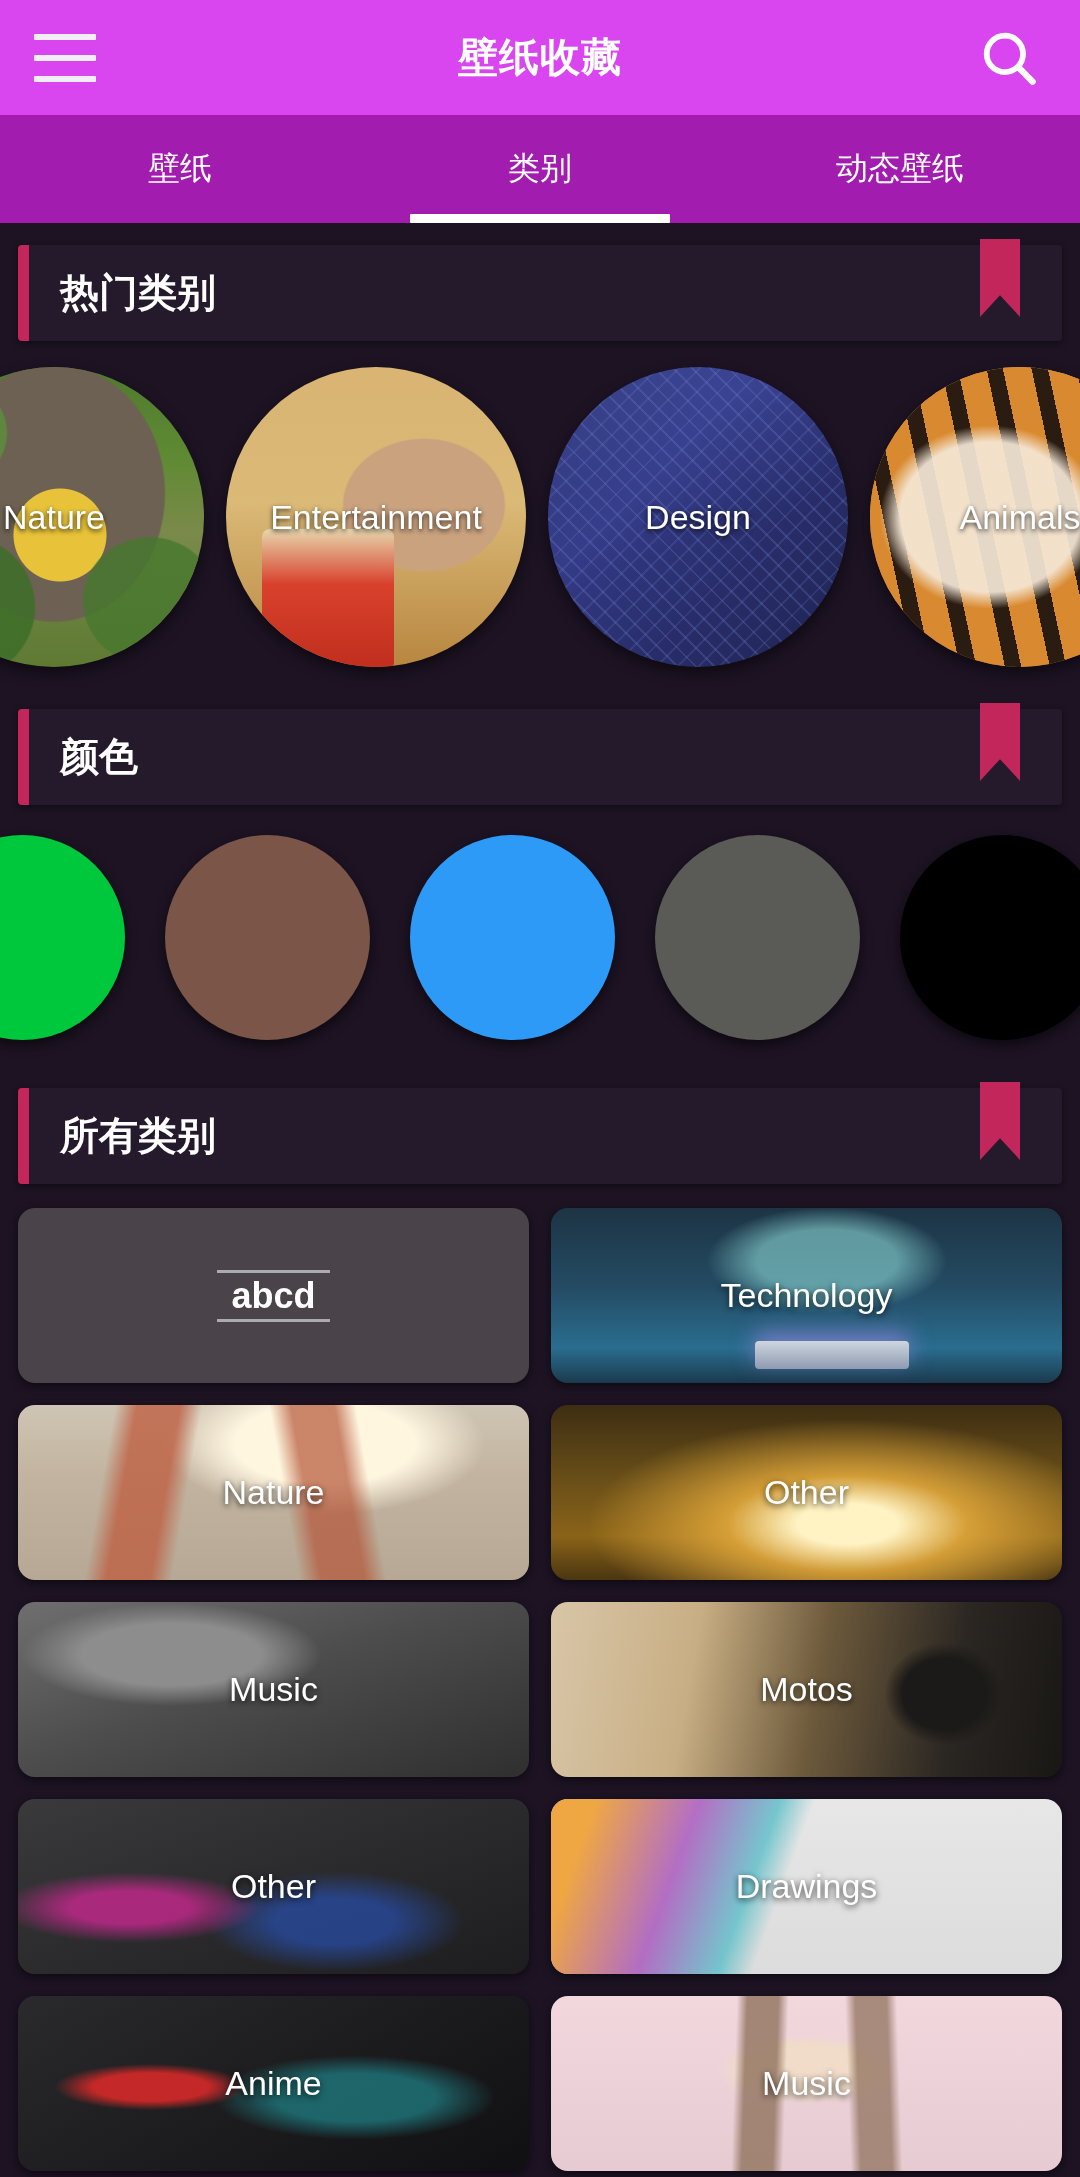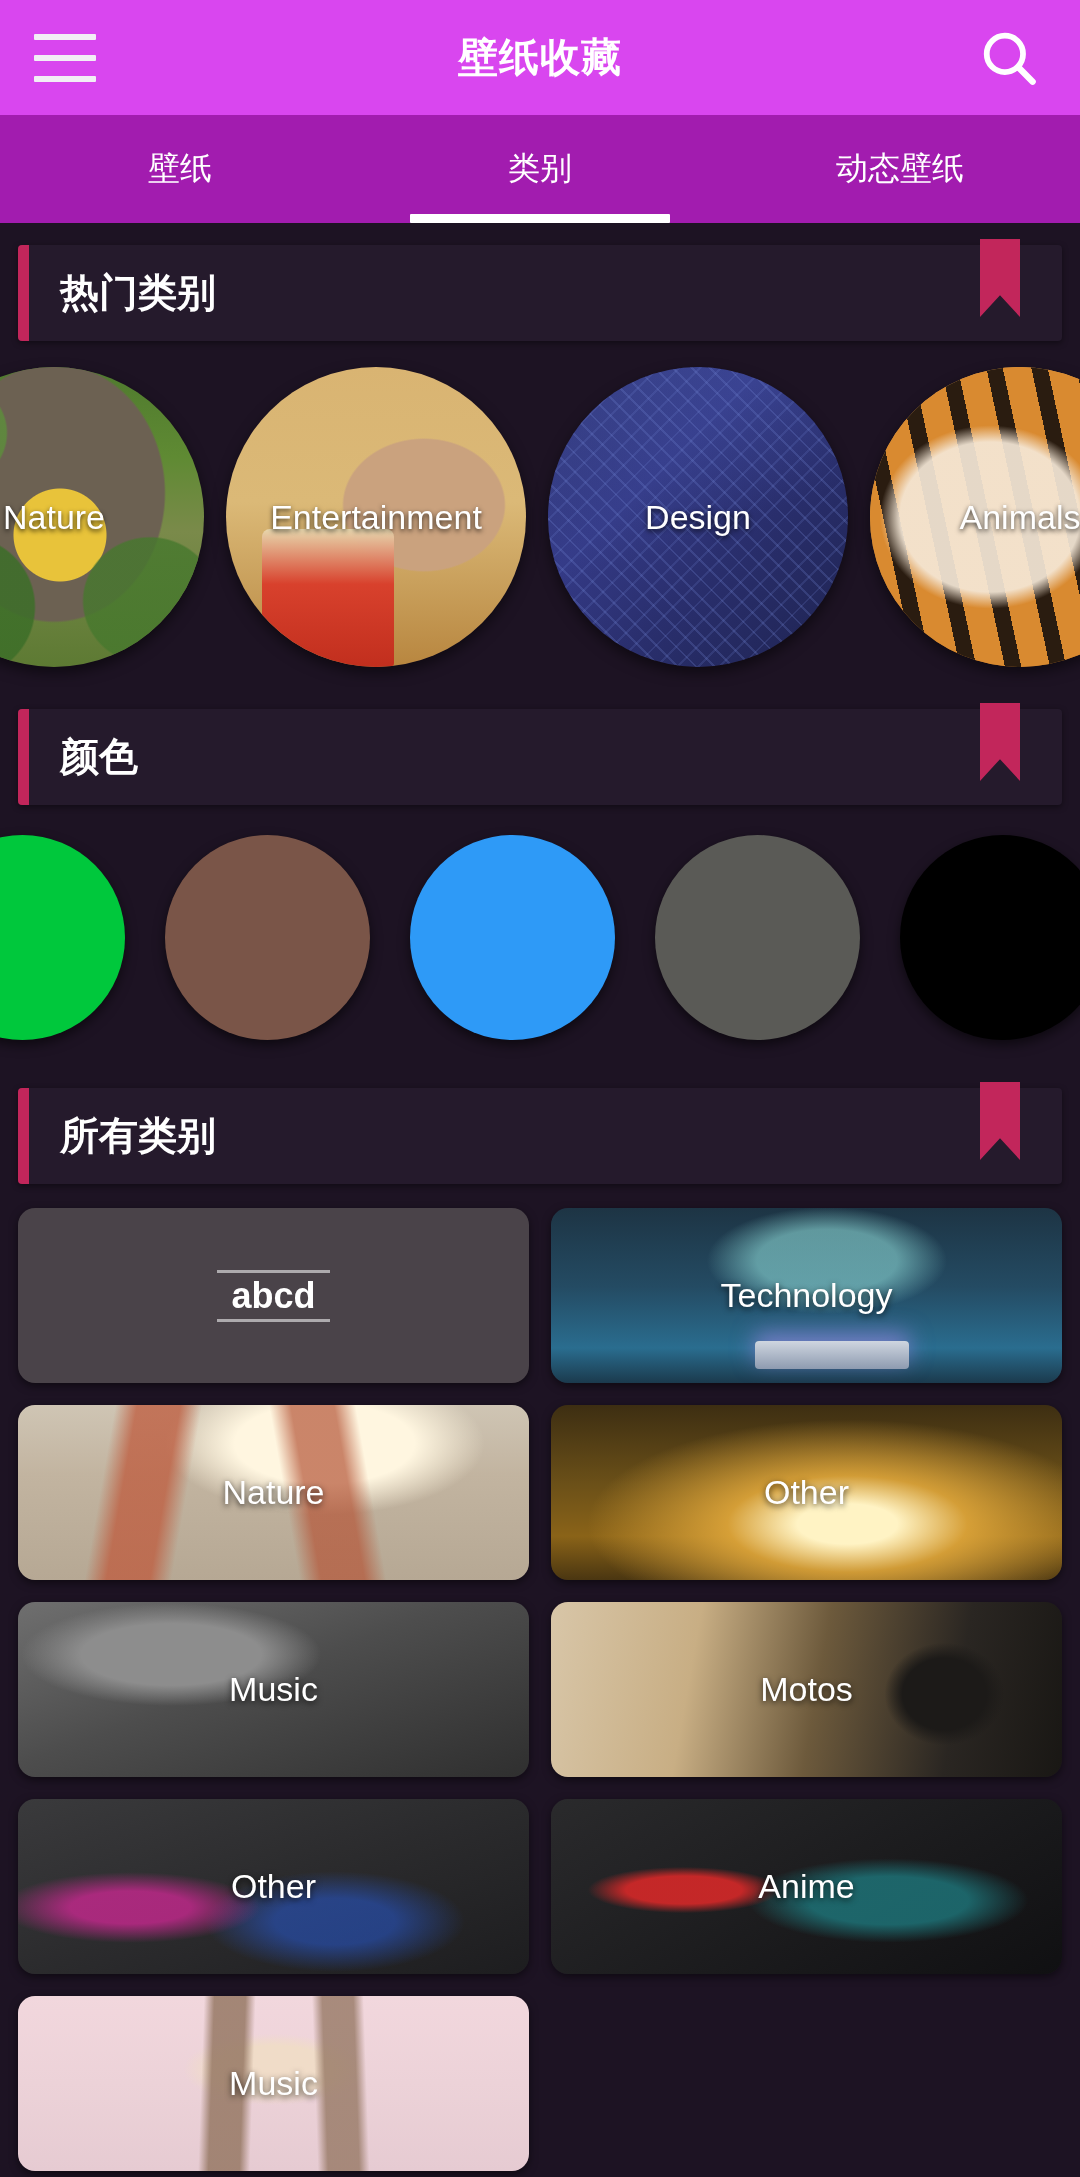--- a/index.html
+++ b/index.html
@@ -365,20 +365,24 @@
     </div>
     <div class="tile">
       <div class="art art-motos"></div>
       <span class="cap">Motos</span>
     </div>
     <div class="tile">
       <div class="art art-games"></div>
       <span class="cap">Other</span>
     </div>
     <div class="tile">
+      <div class="art art-drawings"></div>
+      <span class="cap">Drawings</span>
+    </div>
+    <div class="tile">
       <div class="art art-cars"></div>
       <span class="cap">Anime</span>
     </div>
     <div class="tile">
       <div class="art art-anime"></div>
       <span class="cap">Music</span>
     </div>
 
   </div>
 

